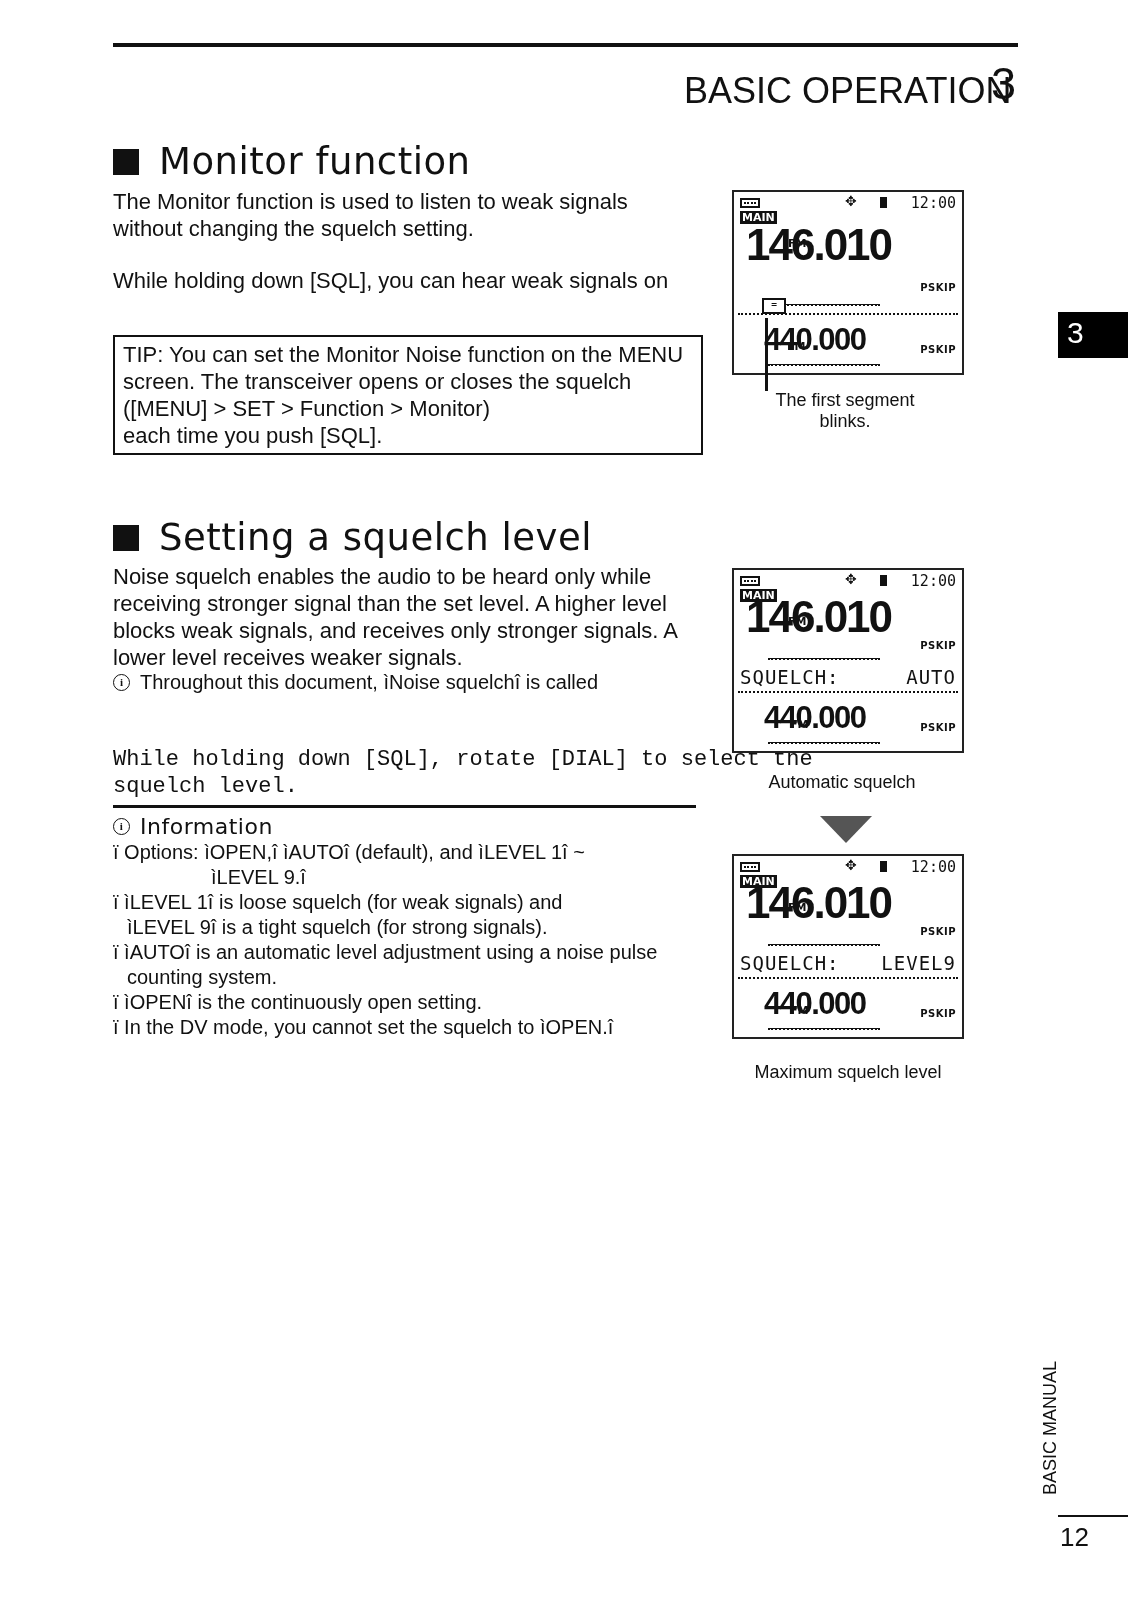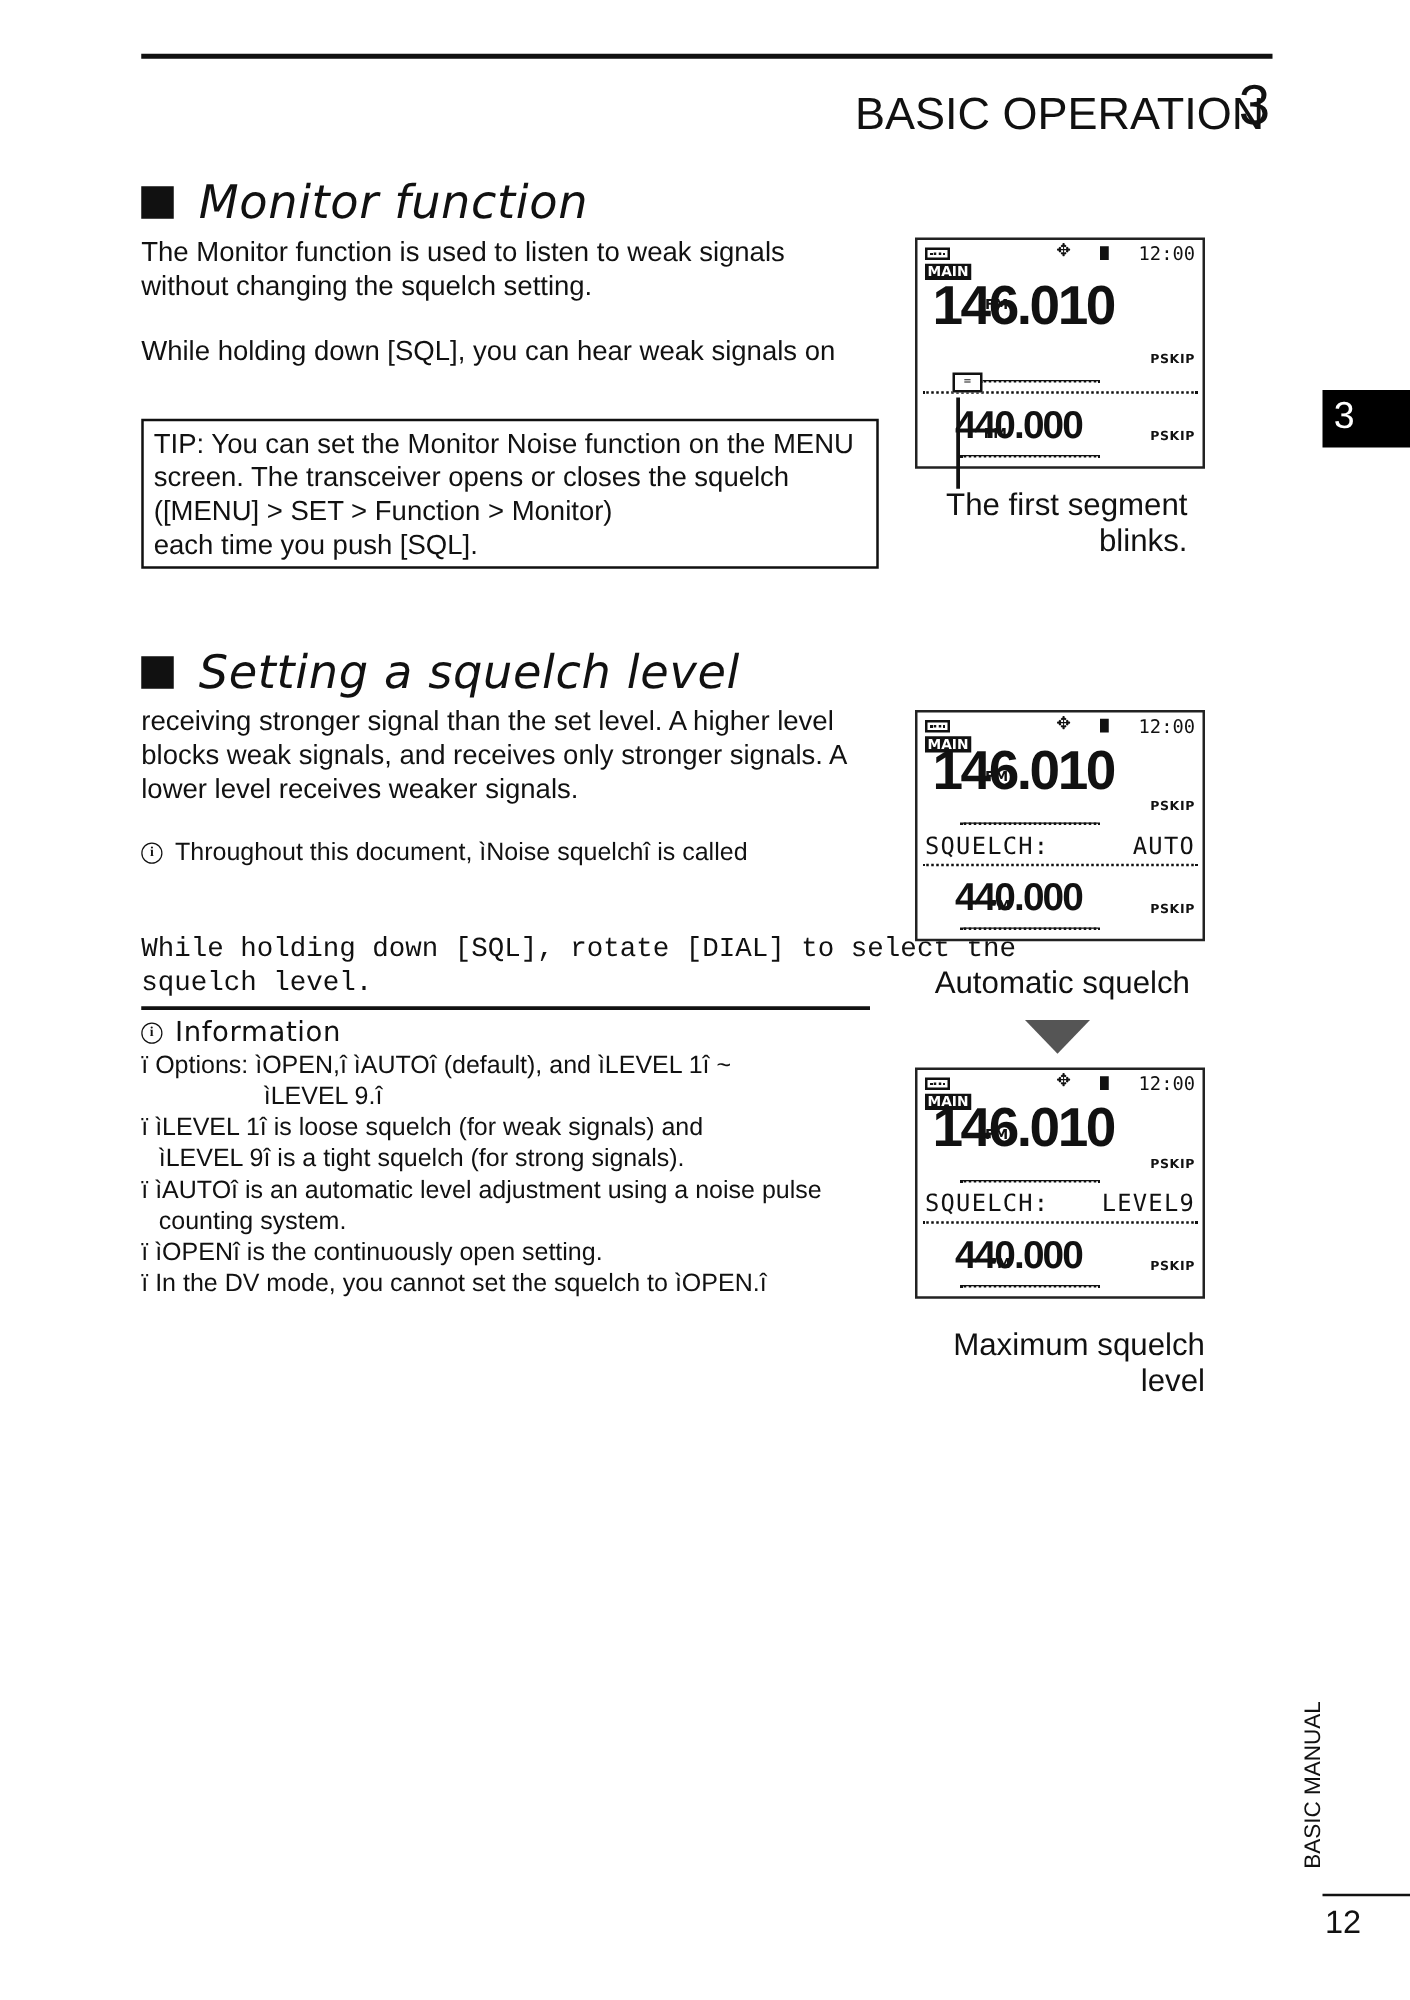--- a/index.html
+++ b/index.html
@@ -2,21 +2,21 @@
 <html><head>
 <meta charset="utf-8">
 <style>
   html, body { margin:0; padding:0; background:#fff; }
   body { width:1128px; height:1600px; position:relative; overflow:hidden;
          font-family:"Liberation Sans", sans-serif; color:#111; }
   .abs { position:absolute; }
   .toprule { left:113px; top:43px; width:905px; height:4px; background:#111; }
   .hdr-title { left:684px; top:70px; font-size:36px; letter-spacing:0px; }
   .hdr-num { left:991px; top:58px; font-size:45px; }
-  .sec-title { font-size:37px; font-family:"DejaVu Sans", sans-serif; letter-spacing:0.5px; display:flex; align-items:center;font-style:italic; }
+  .sec-title { font-size:37px; font-family:"DejaVu Sans", sans-serif; letter-spacing:0.5px; display:flex; align-items:center; }
   .sec-title .sq { display:inline-block; width:26px; height:26px; background:#111; margin-right:20px; }
   .body { font-size:22px; line-height:27px; }
   .tipbox { left:113px; top:335px; width:590px; height:120px; border:2.5px solid #111; box-sizing:border-box; padding:4px 8px; font-size:22px; line-height:27px; }
   .tipbox div { white-space:nowrap; }
   .tab3 { left:1058px; top:312px; width:70px; height:46px; background:#000; color:#fff; font-size:30px; box-sizing:border-box; padding:4px 0 0 9px; }
   .side-text { left:1040px; top:1495px; transform:rotate(-90deg); transform-origin:left top; font-size:18px; white-space:nowrap; }
   .pagerule { left:1058px; top:1515px; width:70px; height:2px; background:#111; }
   .pagenum { left:1060px; top:1522px; font-size:26px; }
 
   
@@ -32,21 +32,21 @@
   .lcd .freq-big { position:absolute; left:12px; font-size:44px; font-weight:bold; letter-spacing:-2px; font-family:"Liberation Sans", sans-serif; }
   .lcd .freq-sm { position:absolute; font-size:31px; font-weight:bold; letter-spacing:-1.5px; font-family:"Liberation Sans", sans-serif; }
   .lcd .pskip { position:absolute; right:6px; font-size:10px; font-weight:bold; letter-spacing:0.5px; }
   .lcd .meter { position:absolute; height:2px; border-bottom:2px dotted #111; }
   .lcd .meter::before { content:""; position:absolute; left:0; right:0; top:2px; border-top:1px solid #111; }
   .lcd .dotline { position:absolute; left:4px; right:4px; border-top:2px dotted #111; }
   .lcd .sql-line { position:absolute; left:6px; right:6px; font-size:19px; font-family:"DejaVu Sans Mono", monospace; display:flex; justify-content:space-between; letter-spacing:1px; }
   .seg-box { position:absolute; left:28px; top:106px; width:20px; height:12px; border:2px solid #111; background:#fff; font-size:8px; text-align:center; line-height:10px; font-weight:bold; }
   .pointer { position:absolute; left:765px; top:318px; width:3px; height:73px; background:#111; }
 
-  .caption { font-size:25px; text-align:right; }
+  .caption { font-size:18px; text-align:center; }
   .arrow-down { left:820px; top:816px; width:0; height:0; border-left:26px solid transparent; border-right:26px solid transparent; border-top:27px solid #555; }
   .hr { left:113px; top:805px; width:583px; height:3px; background:#111; }
   .info-title { left:113px; top:814px; font-size:22px; font-family:"DejaVu Sans", sans-serif; letter-spacing:0.5px; display:flex; align-items:center; }
   .info-icon { display:inline-block; width:15px; height:15px; border:1.5px solid #111; border-radius:50%; font-size:11px; line-height:15px; text-align:center; margin-right:10px; font-weight:bold; font-family:"Liberation Serif", serif; }
   .bullet-line { position:absolute; font-size:20px; line-height:25px; white-space:nowrap; }
 </style>
 </head>
 <body>
 
 <div class="abs toprule"></div>
@@ -96,20 +96,21 @@
 <div class="abs caption" style="left:740px; top:390px; width:210px;">
   <div>The first segment</div>
   <div>blinks.</div>
 </div>
 
 <div class="abs sec-title" style="left:113px; top:516px;">
   <span class="sq"></span>
   <span>Setting a squelch level</span>
 </div>
 <div class="abs body" style="left:113px; top:563px;">
+  <div>Noise squelch enables the audio to be heard only while</div>
   <div>receiving stronger signal than the set level. A higher level</div>
   <div>blocks weak signals, and receives only stronger signals. A</div>
   <div>lower level receives weaker signals.</div>
 </div>
 <div class="abs" style="left:113px; top:670px; font-size:20px; line-height:25px;">
   <div style="display:flex; align-items:center;">
     <span class="info-icon">i</span>
     <span>Throughout this document, ìNoise squelchî is called</span>
   </div>
 </div>

